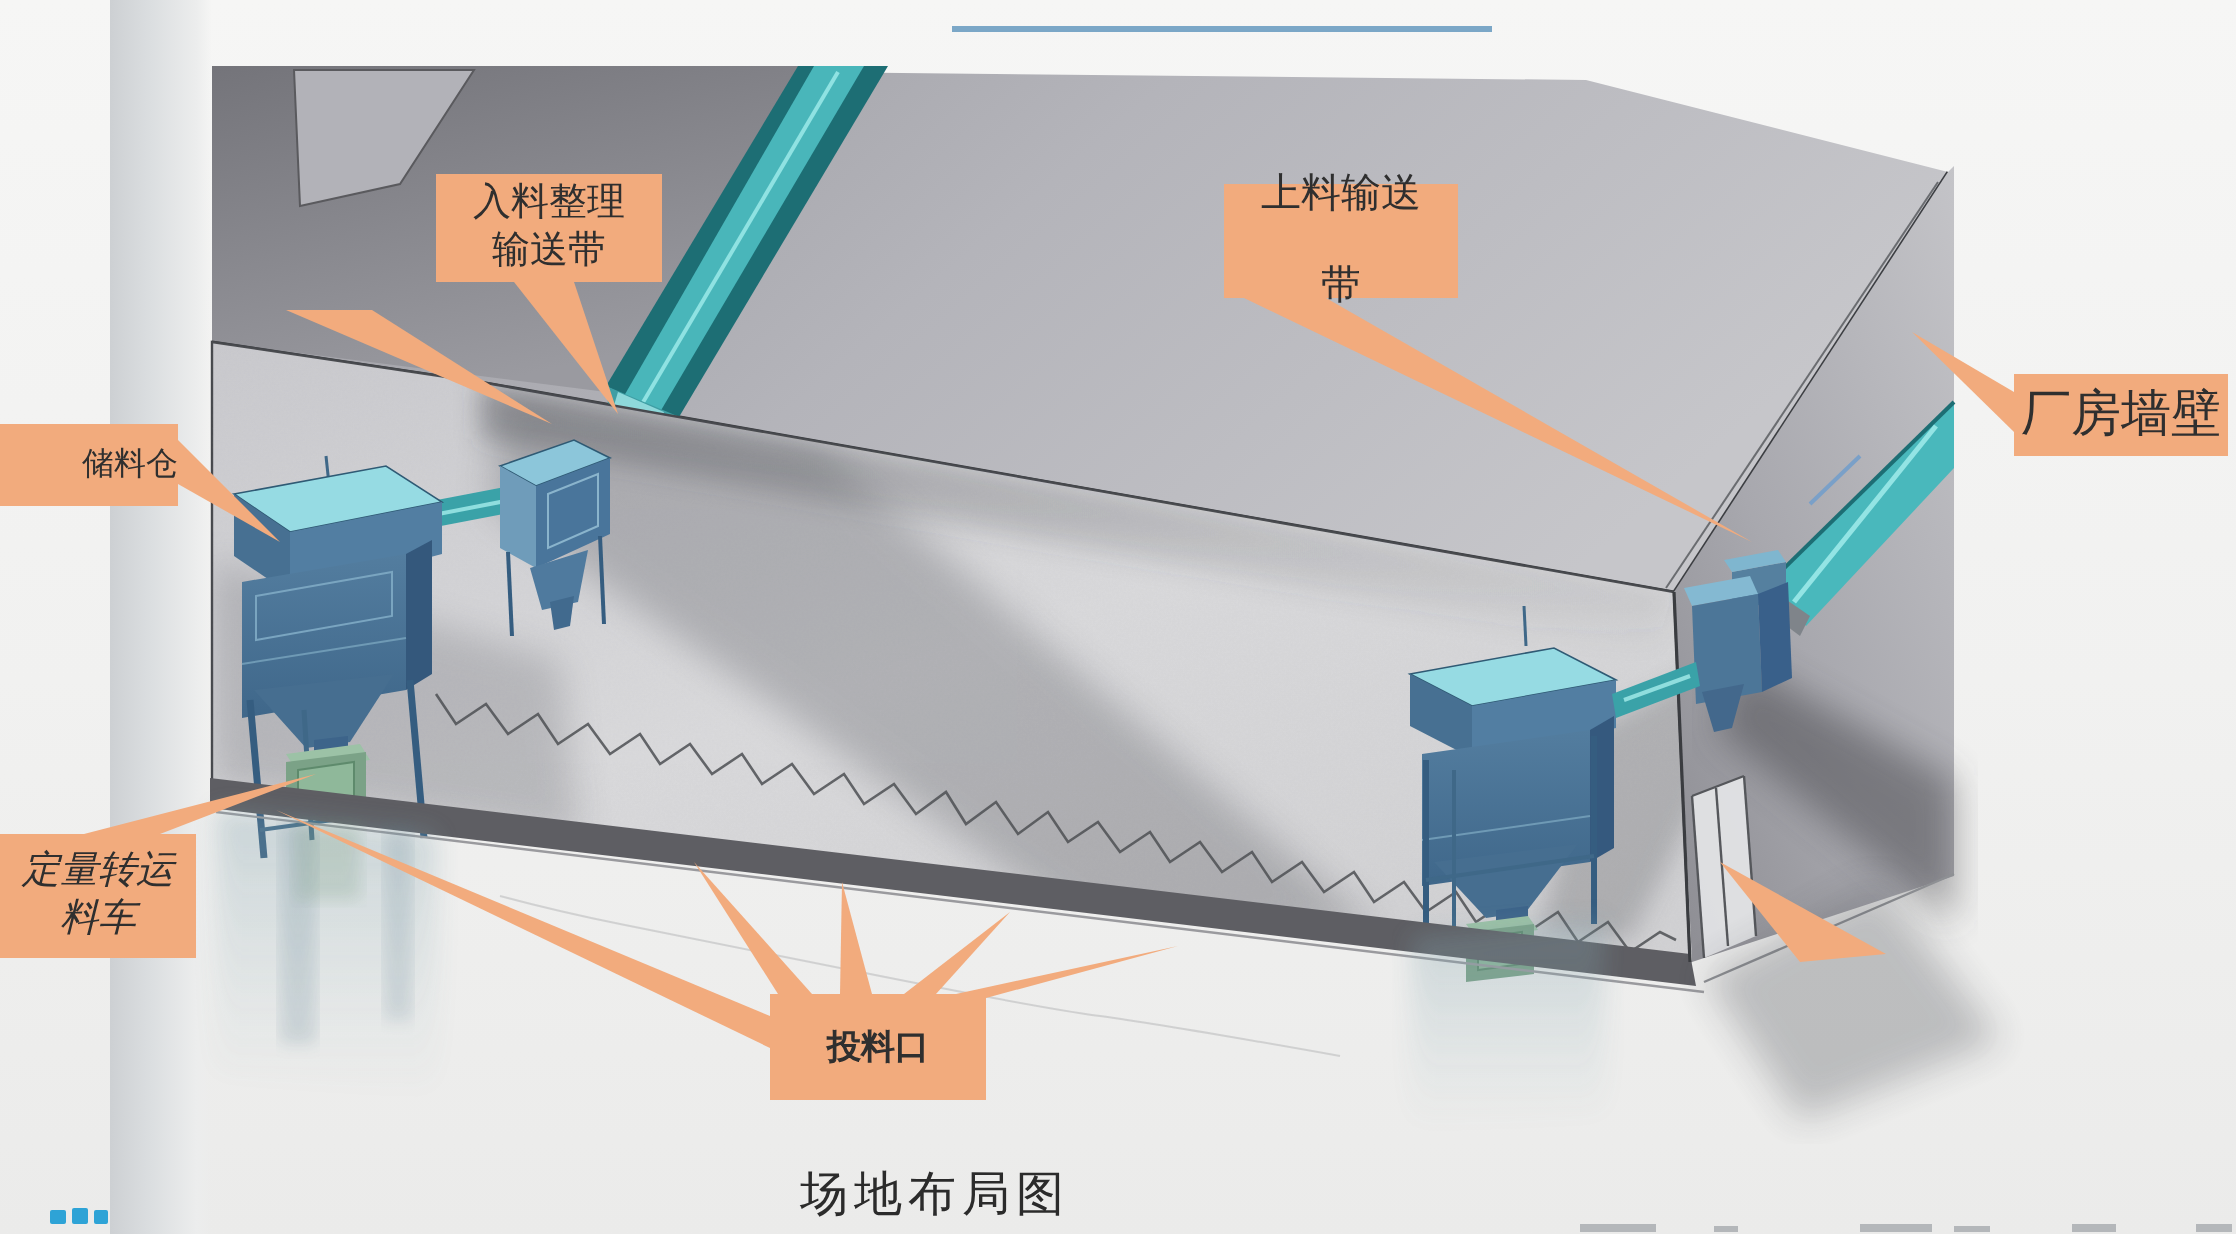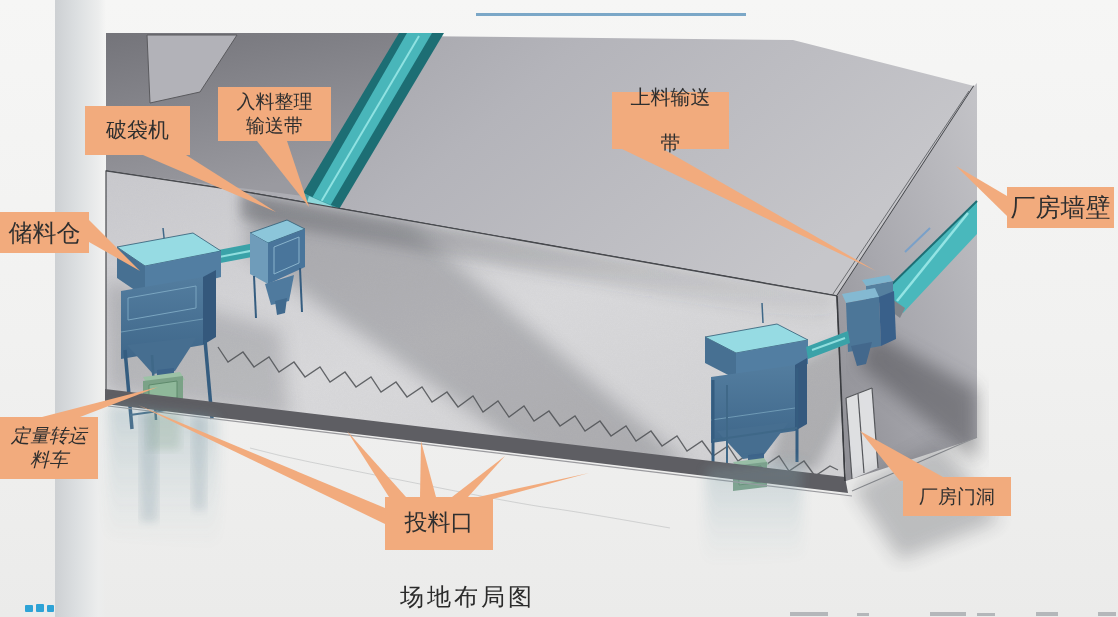--- a/index.html
+++ b/index.html
@@ -21,23 +21,23 @@
   .callout{
     position:absolute;display:flex;flex-direction:column;align-items:center;justify-content:center;
     background:var(--label_bg,#f2ab7d);color:var(--label_text,#2f2f2f);
     text-align:center;line-height:1.25;z-index:5;
   }
   .callout .ln{display:block;white-space:nowrap;}
   #lbl-podaiji     {left:85px;  top:106px; width:105px; height:49px; font-size:21px;}
   #lbl-ruliao      {left:218px; top:87px;  width:113px; height:54px; font-size:19px;}
   #lbl-shangliao   {left:612px; top:92px;  width:117px; height:57px; font-size:20px;gap:21px;}
   #lbl-qiangbi     {left:1007px;top:187px; width:107px; height:41px; font-size:25px;}
-  #lbl-chuliaocang {left:0px;   top:212px; width:89px;  height:41px; font-size:24px;}
+  #lbl-chuliaocang {left:0px;   top:212px; width:89px;  height:41px; font-size:16px;align-items:flex-end;}
   #lbl-dingliang   {left:0px;   top:417px; width:98px;  height:62px; font-size:19px;font-style:italic;}
-  #lbl-touliaokou  {left:385px; top:497px; width:108px; height:53px; font-size:23px;}
+  #lbl-touliaokou  {left:385px; top:497px; width:108px; height:53px; font-size:17px;font-weight:bold;}
   #lbl-mendong     {left:903px; top:477px; width:108px; height:39px; font-size:19px;}
   #diagram-title{
     position:absolute;left:400px;top:581px;width:340px;text-align:left;
     font-size:24px;color:var(--title_text,#2b2b2b);letter-spacing:3px;z-index:5;
   }
   .blue-frag{position:absolute;background:#2ea3d6;border-radius:1px;z-index:4;}
   .gray-frag{position:absolute;background:#a2a6aa;opacity:.75;z-index:4;}
 </style>
 </head>
 <body>
@@ -237,46 +237,40 @@
       <polygon points="42,417 80,417 158,387"></polygon>
       <polygon points="900,481 943,477 860,431"></polygon>
       <polygon points="385,508 385,524 138,405"></polygon>
       <polygon points="389,497 406,497 347,431"></polygon>
       <polygon points="420,497 436,497 421,441"></polygon>
       <polygon points="452,497 468,497 505,456"></polygon>
       <polygon points="478,497 493,499 589,473"></polygon>
     </g>
   </svg>
 
-  <div class="callout" id="lbl-podaiji">
-    <span class="ln">破袋机</span>
-  </div>
   <div class="callout" id="lbl-ruliao">
     <span class="ln">入料整理</span>
     <span class="ln">输送带</span>
   </div>
   <div class="callout" id="lbl-shangliao">
     <span class="ln">上料输送</span>
     <span class="ln">带</span>
   </div>
   <div class="callout" id="lbl-qiangbi">
     <span class="ln">厂房墙壁</span>
   </div>
   <div class="callout" id="lbl-chuliaocang">
     <span class="ln">储料仓</span>
   </div>
   <div class="callout" id="lbl-dingliang">
     <span class="ln">定量转运</span>
     <span class="ln">料车</span>
   </div>
   <div class="callout" id="lbl-touliaokou">
     <span class="ln">投料口</span>
-  </div>
-  <div class="callout" id="lbl-mendong">
-    <span class="ln">厂房门洞</span>
   </div>
 
   <div id="diagram-title">场地布局图</div>
 
   <div class="blue-frag" style="left:25px;top:605px;width:8px;height:7px;"></div>
   <div class="blue-frag" style="left:36px;top:604px;width:8px;height:8px;"></div>
   <div class="blue-frag" style="left:47px;top:605px;width:7px;height:7px;"></div>
   <div class="gray-frag" style="left:790px;top:612px;width:38px;height:4px;"></div>
   <div class="gray-frag" style="left:857px;top:613px;width:12px;height:3px;"></div>
   <div class="gray-frag" style="left:930px;top:612px;width:36px;height:4px;"></div>

